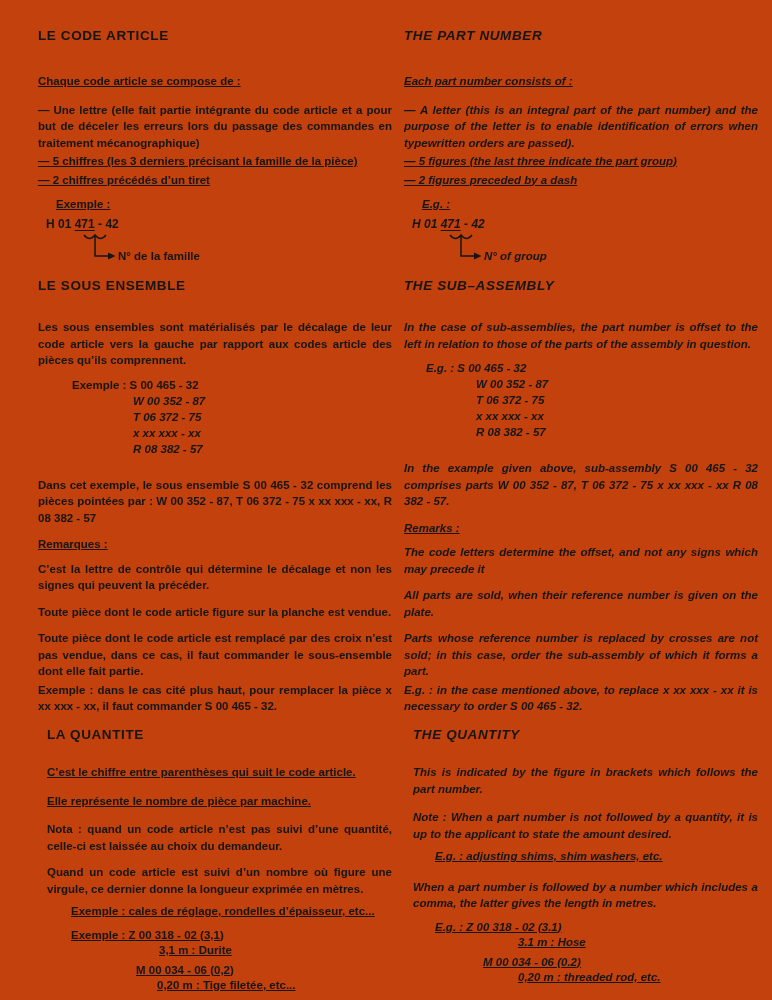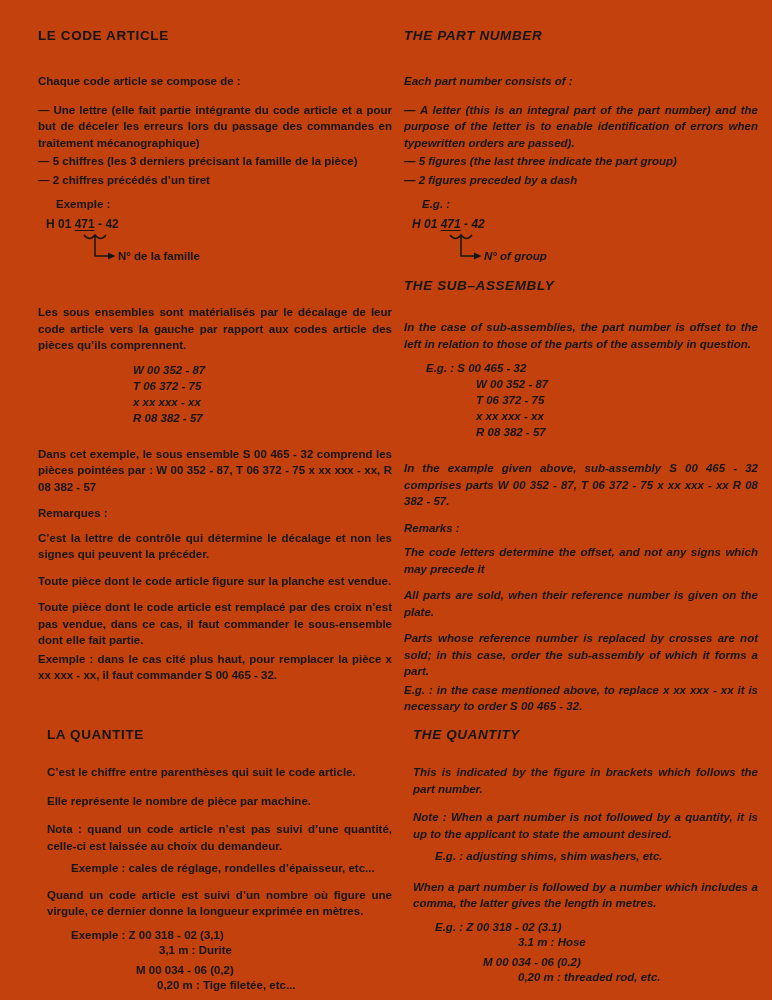--- a/index.html
+++ b/index.html
@@ -10,21 +10,21 @@
   }
   .col { position:absolute; top:24px; width:354px; height:960px; }
   .col-left  { left:38px; }
   .col-right { left:404px; font-style:italic; }
   section { position:absolute; left:0; right:0; }
   .sec-1 { top:4px; }
   .sec-2 { top:254px; }
   .sec-3 { top:703px;margin-left:9px; }
   .head { font-size:13.5px; font-weight:bold; letter-spacing:0.6px; margin:0; }
   .p { font-size:11.5px; font-weight:bold; line-height:16.5px; text-align:justify; margin:0; }
-  .noj { text-align:left; }
+  .noj { text-align:left;text-decoration:underline; }
   .mt2{margin-top:2px}.mt4{margin-top:4px}.mt6{margin-top:6px}.mt8{margin-top:8px}
   .mt10{margin-top:10px}.mt12{margin-top:12px}.mt14{margin-top:14px}.mt20{margin-top:20px}
   .mt22{margin-top:22px}.mt26{margin-top:26px}.mt30{margin-top:30px}
   .ind8{padding-left:8px}.ind18{padding-left:18px}.ind22{padding-left:22px}.ind24{padding-left:24px}
   .ind34{padding-left:34px}.ind70{padding-left:70px}.ind72{padding-left:72px}.ind89{padding-left:89px}
   .ind95{padding-left:95px}.ind105{padding-left:105px}.ind110{padding-left:110px}.ind112{padding-left:112px}
   .code-list div { font-size:11.5px; font-weight:bold; line-height:16px;font-style:italic; }
   .ex-line { font-size:11.5px; font-weight:bold; line-height:16px; }
   .pn-code { font-size:12px; font-weight:bold; line-height:15px; }
   .pn-underlined { text-decoration:underline; text-underline-offset:2px; }
@@ -54,44 +54,46 @@
       <div class="pn-code ind8 mt4"><span>H 01 </span><span class="pn-underlined">471</span><span> - 42</span></div>
       <svg class="pn-annot" width="230" height="38" viewBox="0 0 230 38">
         <path d="M38,3 Q43.5,10 49,3 Q54.5,10 60,3"></path>
         <path d="M49,5 L49,24 L62,24"></path>
         <path class="arrowhead" d="M62,20.5 L69.5,24 L62,27.5 Z"></path>
         <text x="72" y="28">N° de la famille</text>
       </svg>
     </section>
 
     <section class="sec-2">
+      <h2 class="head">LE SOUS ENSEMBLE</h2>
       <p class="p mt26">Les sous ensembles sont matérialisés par le décalage de leur code article vers la gauche par rapport aux codes article des pièces qu’ils comprennent.</p>
       <div class="mt8">
+        <div class="ex-line ind34"><span>Exemple :</span> <span>S 00 465 - 32</span></div>
         <div class="code-list ind95">
           <div>W 00 352 - 87</div>
           <div>T 06 372 - 75</div>
           <div>x xx xxx - xx</div>
           <div>R 08 382 - 57</div>
         </div>
       </div>
       <p class="p mt20">Dans cet exemple, le sous ensemble S 00 465 - 32 comprend les pièces pointées par : W 00 352 - 87, T 06 372 - 75 x xx xxx - xx, R 08 382 - 57</p>
       <p class="p mt10 noj">Remarques :</p>
       <p class="p mt8">C’est la lettre de contrôle qui détermine le décalage et non les signes qui peuvent la précéder.</p>
       <p class="p mt10">Toute pièce dont le code article figure sur la planche est vendue.</p>
       <p class="p mt10">Toute pièce dont le code article est remplacé par des croix n’est pas vendue, dans ce cas, il faut commander le sous-ensemble dont elle fait partie.</p>
       <p class="p mt2">Exemple : dans le cas cité plus haut, pour remplacer la pièce x xx xxx - xx, il faut commander S 00 465 - 32.</p>
     </section>
 
     <section class="sec-3">
       <h2 class="head">LA QUANTITE</h2>
       <p class="p mt22 noj">C’est le chiffre entre parenthèses qui suit le code article.</p>
       <p class="p mt12 noj">Elle représente le nombre de pièce par machine.</p>
       <p class="p mt12">Nota : quand un code article n’est pas suivi d’une quantité, celle-ci est laissée au choix du demandeur.</p>
+      <p class="p mt10">Quand un code article est suivi d’un nombre où figure une virgule, ce dernier donne la longueur exprimée en mètres.</p>
       <p class="p mt6 noj ind24">Exemple : cales de réglage, rondelles d’épaisseur, etc...</p>
-      <p class="p mt10">Quand un code article est suivi d’un nombre où figure une virgule, ce dernier donne la longueur exprimée en mètres.</p>
       <div class="mt8">
         <p class="p small-lh noj ind24">Exemple : Z 00 318 - 02 (3,1)</p>
         <p class="p small-lh noj ind112">3,1 m : Durite</p>
         <p class="p small-lh noj ind89 mt4">M 00 034 - 06 (0,2)</p>
         <p class="p small-lh noj ind110">0,20 m : Tige filetée, etc...</p>
       </div>
     </section>
   </div>
 
   <div class="col col-right">

